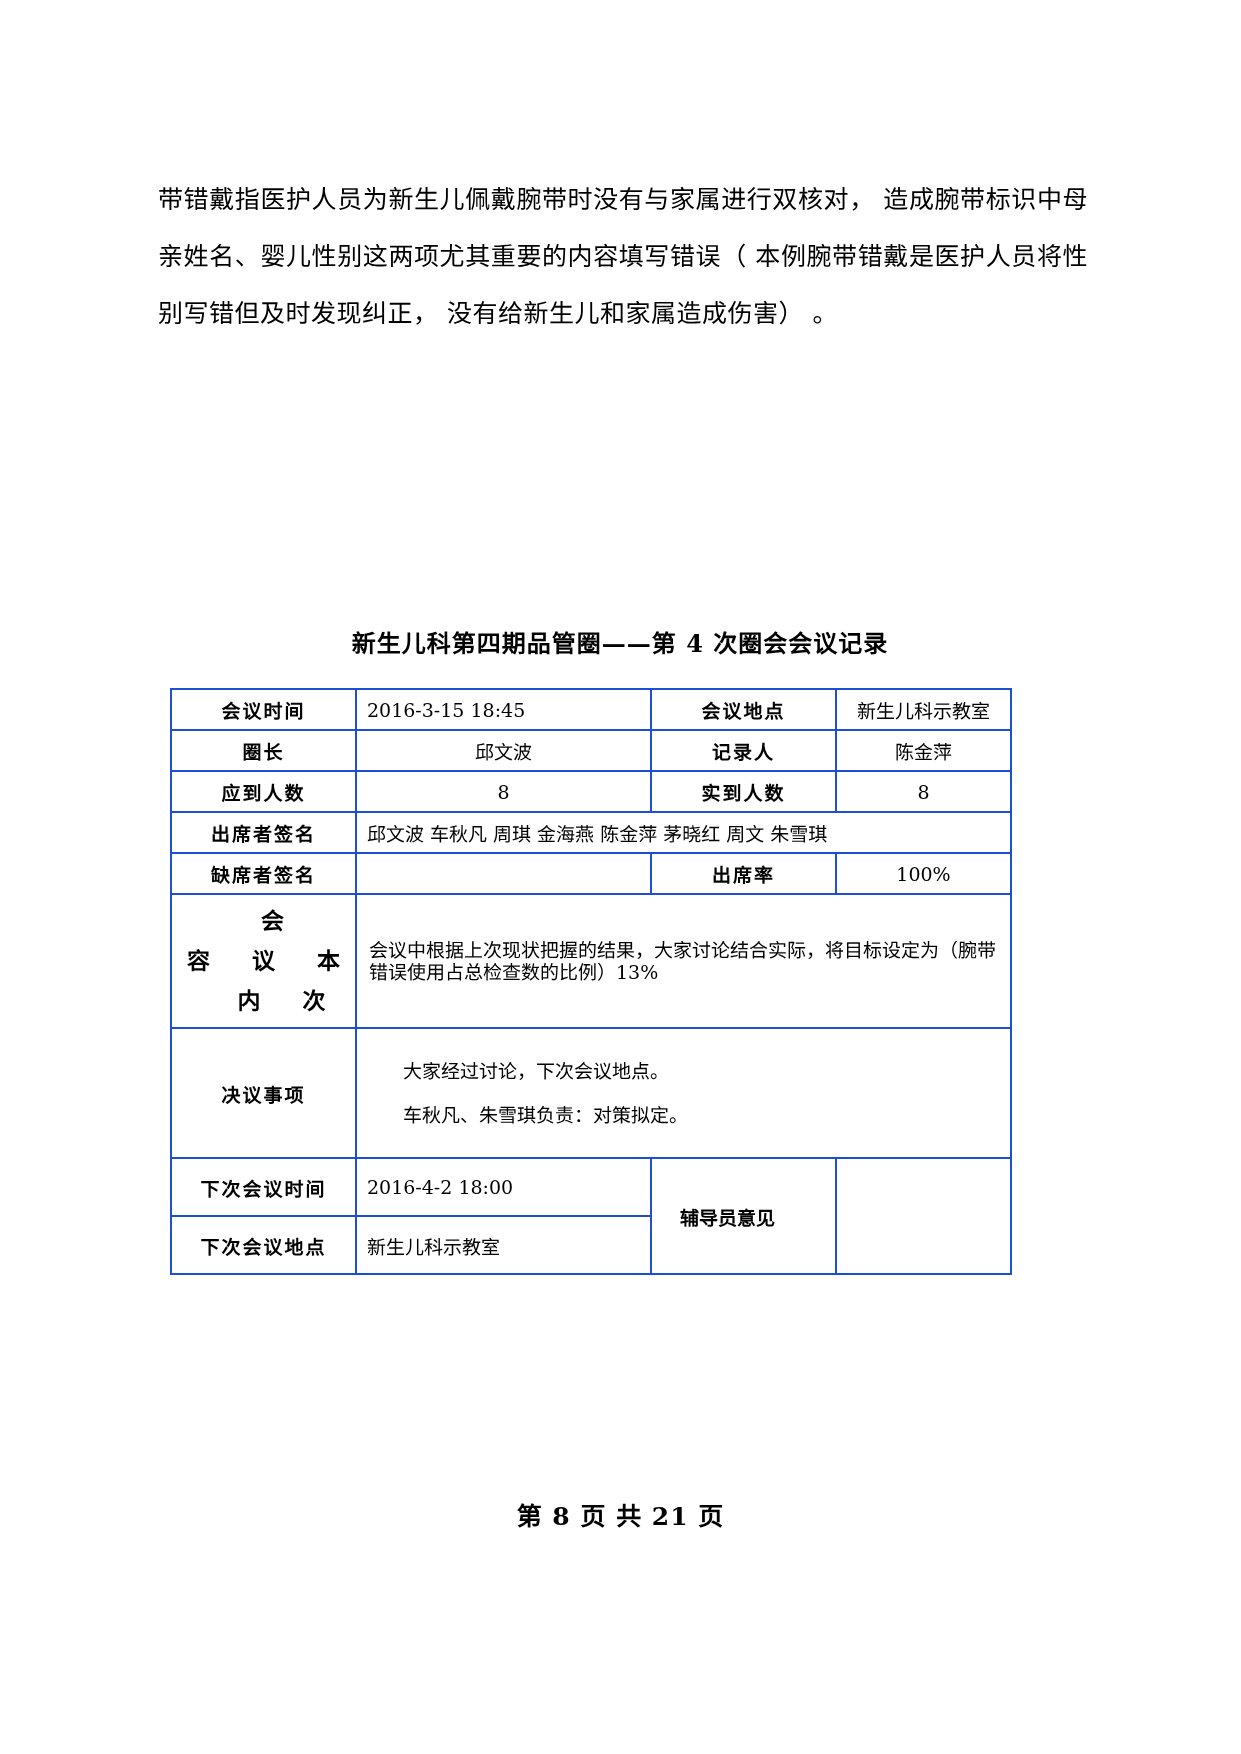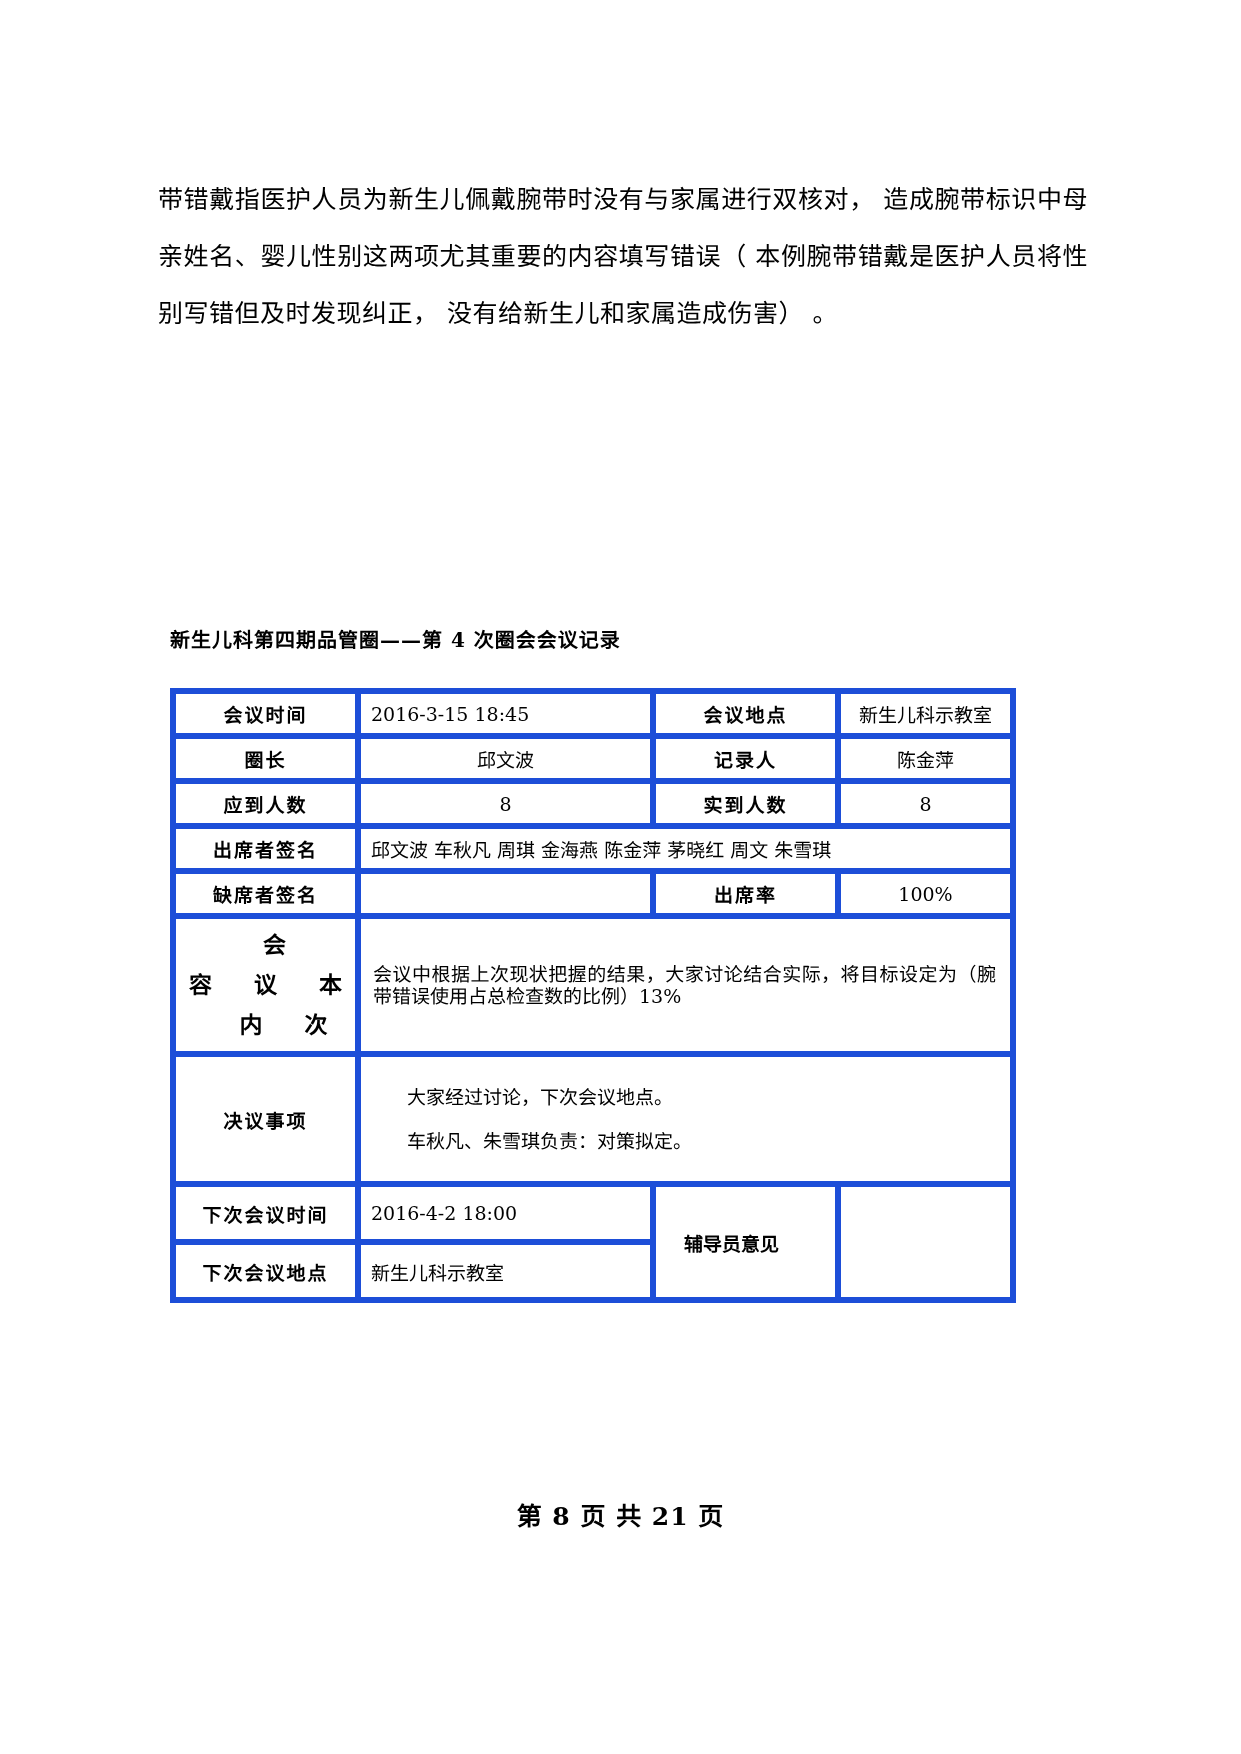--- a/index.html
+++ b/index.html
@@ -30,41 +30,41 @@
     letter-spacing: 0.5px;
     text-align: justify;
   }
 
   
   .doc-title {
     position: absolute;
     left: 170px;
     top: 608px;
     width: 900px;
-    text-align: left;
-    font-family: "DejaVu Serif", "Liberation Serif", serif;
-    font-weight: bold;
-    font-size: 20px;
+    text-align: center;
+    font-family: "DejaVu Serif", "Liberation Serif", serif;
+    font-weight: bold;
+    font-size: 24px;
     letter-spacing: 1px;
   }
 
   
   .tbl-wrap {
     position: absolute;
     left: 170px;
     top: 672px;
     width: 840px;
   }
   table.meeting {
     border-collapse: collapse;
     width: 840px;
     table-layout: fixed;
   }
   table.meeting td {
-    border: 6px solid #1d4ed8;
+    border: 2px solid #1d4ed8;
     padding: 6px 10px;
     vertical-align: middle;
     font-size: 19px;
     font-family: "DejaVu Serif", "Liberation Serif", serif;
   }
   td.hdr {
     text-align: center;
     font-weight: bold;
     font-size: 22px;
     letter-spacing: 2px;

